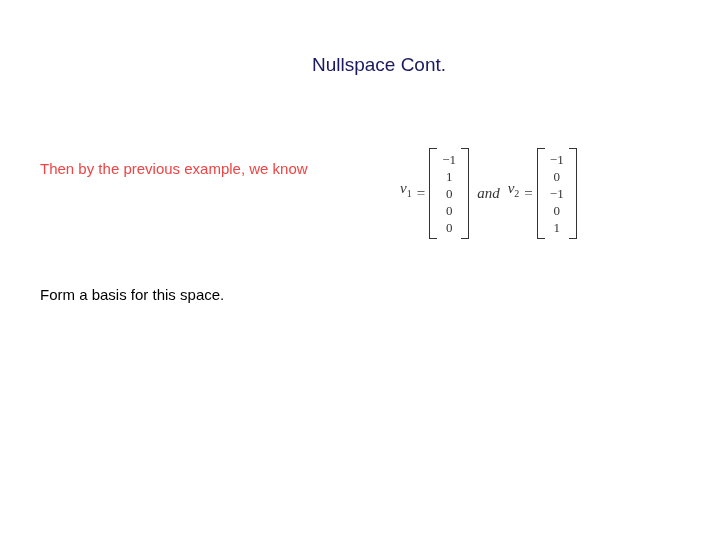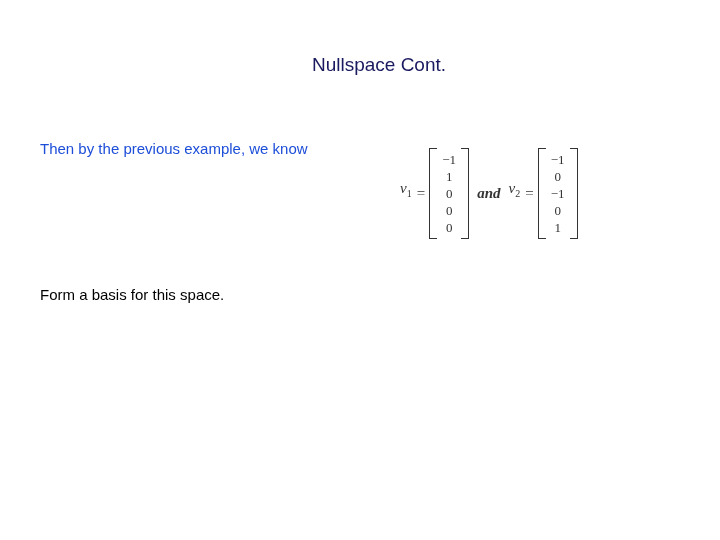--- a/index.html
+++ b/index.html
@@ -23,24 +23,24 @@
     top: 54px;
     left: 0;
     width: 720px;
     text-align: center;
     font-size: 19px;
     color: #1a1a60;
     padding-left: 19px;
   }
   .line1 {
     position: absolute;
-    top: 140px;
+    top: 160px;
     left: 40px;
     font-size: 15px;
-    color: #1d4ed8;
+    color: #ef4444;
   }
   .line2 {
     position: absolute;
     top: 264px;
     left: 40px;
     font-size: 15px;
     color: #000;
     margin-top: 22px;
   }
   .math {
@@ -62,21 +62,20 @@
     font-style: normal;
   }
   .eq {
     font-size: 15px;
     margin: 0 4px 0 2px;
   }
   .andword {
     font-style: italic;
     font-size: 15px;
     margin: 0 8px;
-    font-weight: bold;
   }
   .bracket-wrap {
     display: flex;
     align-items: stretch;
   }
   .bracket {
     width: 7px;
     position: relative;
   }
   .bracket::before,

